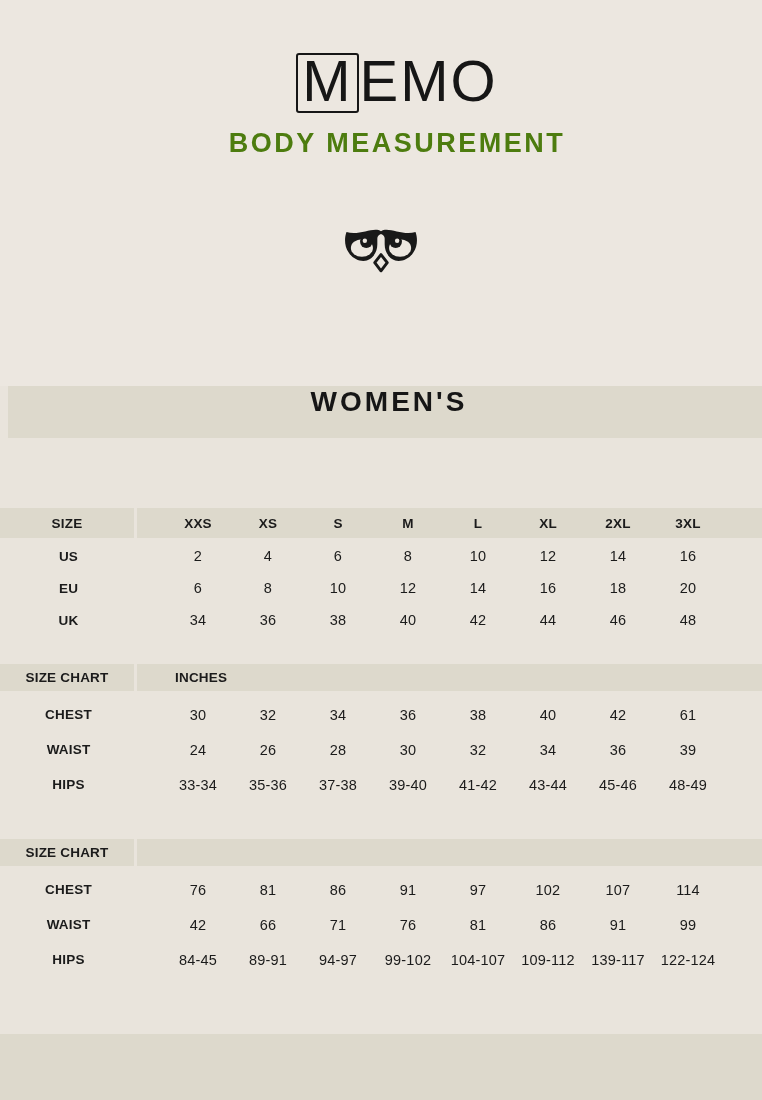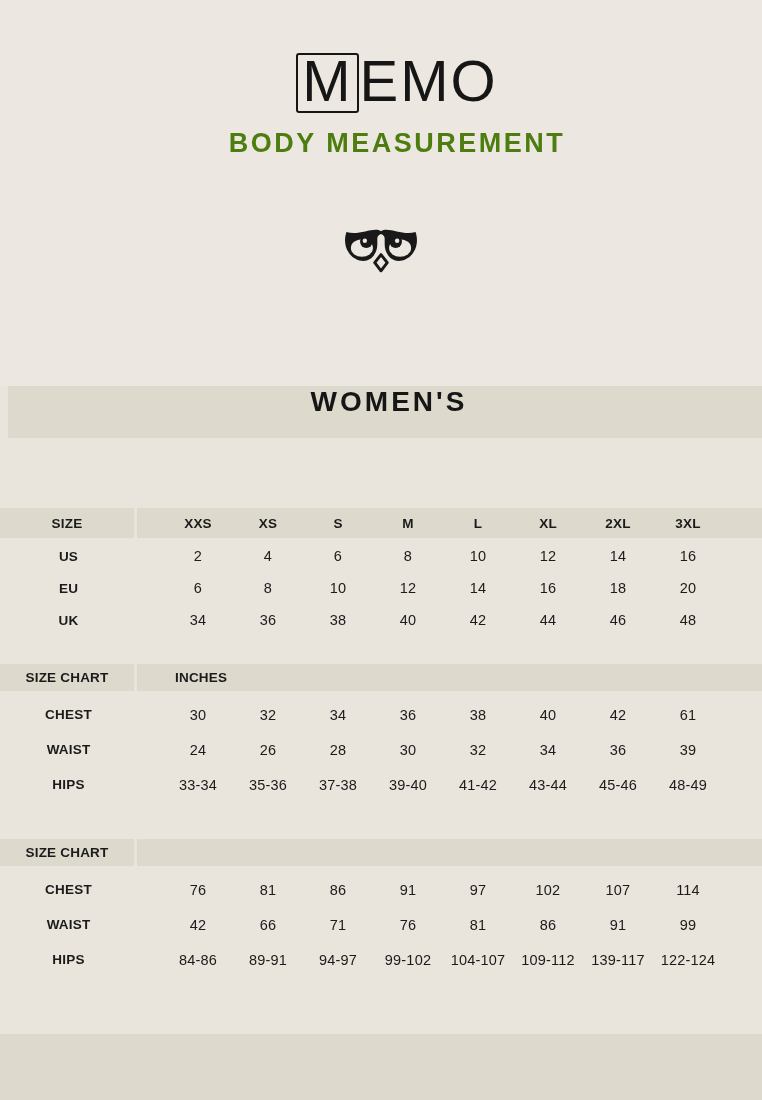--- a/index.html
+++ b/index.html
@@ -208,21 +208,21 @@
       <div class="val">71</div>
       <div class="val">76</div>
       <div class="val">81</div>
       <div class="val">86</div>
       <div class="val">91</div>
       <div class="val">99</div>
     </div>
     <div class="trow">
       <div class="rlabel">HIPS</div>
       <div class="sp"></div>
-      <div class="val">84-86</div>
+      <div class="val">84-45</div>
       <div class="val">89-91</div>
       <div class="val">94-97</div>
       <div class="val">99-102</div>
       <div class="val">104-107</div>
       <div class="val">109-112</div>
       <div class="val">139-117</div>
       <div class="val">122-124</div>
     </div>
   </section>
 

